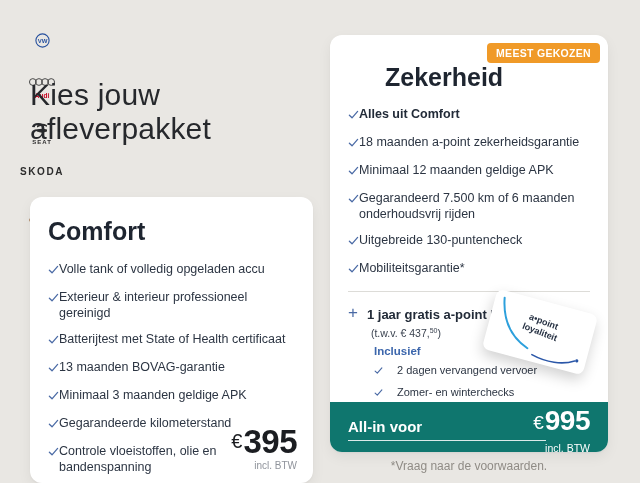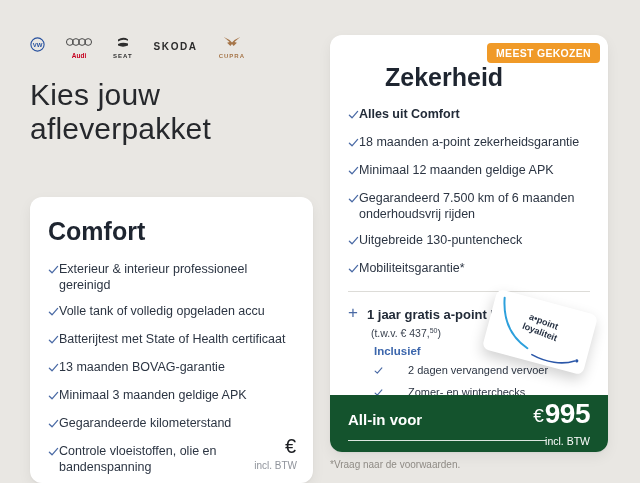--- a/index.html
+++ b/index.html
@@ -1,21 +1,21 @@
 <!DOCTYPE html>
 <html><head>
 <meta charset="utf-8">
 <style>
   html,body{margin:0;padding:0;}
   .stage{
     position:relative;width:640px;height:483px;background:#e9e7e3;
     font-family:"Liberation Sans", sans-serif;color:#2a3340;overflow:hidden;
   }
   
-  .brand-row{position:absolute;left:30px;top:33px;display:flex;align-items:center;gap:21px;}
+  .brand-row{position:absolute;left:20px;top:33px;display:flex;align-items:center;gap:21px;flex-direction:column;}
   .brand{display:flex;flex-direction:column;align-items:center;gap:1px;}
   .brand-sub{font-size:6px;font-weight:700;letter-spacing:1px;color:#2e2e2e;}
   .audi-sub{color:#c5001f;letter-spacing:0;font-size:6.5px;}
   .cupra-sub{color:#a6764a;letter-spacing:1px;}
   .skoda-word{font-size:10px;font-weight:800;letter-spacing:1.6px;color:#2b2b2b;}
   
   .heading{
     position:absolute;left:30px;top:78px;width:262px;margin:0;
     font-size:30px;line-height:1.12;font-weight:500;color:#26282c;letter-spacing:.2px;
   }
@@ -45,43 +45,43 @@
   .badge{position:absolute;top:8px;right:8px;background:#f09a28;color:#ffffff;
     font-size:10.5px;font-weight:700;letter-spacing:.3px;padding:4px 9px;border-radius:4px;}
   .divider{border:none;border-top:1px solid #dddcd8;margin:13px 0 13px 0;}
   .loyalty-row{display:flex;align-items:flex-start;gap:9px;}
   .plus-icon{color:#4a6aa5;font-size:17px;font-weight:500;line-height:1;margin-top:-1px;}
   .loyalty-title{font-size:13px;font-weight:700;color:#222b38;line-height:1.2;}
   .loyalty-value{font-size:10.5px;color:#3b4350;margin-left:4px;white-space:nowrap;}
   .loyalty-value sup{font-size:7px;}
   .inclusief{margin:4px 0 7px 26px;font-size:11.5px;font-weight:700;color:#3c66ac;}
   .sub-checklist{list-style:none;margin:0 0 0 26px;padding:0;}
-  .sub-checklist li{display:flex;align-items:flex-start;gap:25px;margin-bottom:7px;
+  .sub-checklist li{display:flex;align-items:flex-start;gap:14px;margin-bottom:7px;
     font-size:11px;line-height:1.25;color:#2c3543;}
   .sub-checklist .check-icon{margin-top:1px;}
   
   .loyalty-card{position:absolute;left:158px;top:266px;width:104px;height:62px;
     background:#ffffff;border-radius:7px;transform:rotate(15deg);
     box-shadow:0 6px 14px rgba(0,0,0,.18);z-index:3;}
   .loyalty-card-art{position:absolute;left:0;top:0;}
   .loyalty-card-text{position:absolute;left:34px;top:15px;transform:rotate(6deg);
     font-size:9px;font-weight:700;color:#253042;line-height:1.25;text-align:center;}
   
-  .allin-footer{position:absolute;left:0;right:0;bottom:0;height:57px;background:#14532d;
+  .allin-footer{position:absolute;left:0;right:0;bottom:0;height:50px;background:#0f766e;
     border-radius:0 0 12px 12px;z-index:2;}
   .allin-label{position:absolute;left:18px;top:16px;color:#ffffff;font-size:15px;font-weight:700;}
   .allin-line{position:absolute;left:18px;bottom:11px;width:198px;height:1.5px;
     background:rgba(255,255,255,.85);}
   .allin-price{position:absolute;right:18px;top:4px;display:flex;align-items:flex-start;color:#ffffff;}
   .allin-cur{font-size:19px;font-weight:400;margin-top:6px;margin-right:1px;}
   .allin-amt{font-size:28px;font-weight:700;letter-spacing:-.5px;line-height:1.1;}
   .allin-note{position:absolute;right:18px;top:40px;color:#ffffff;font-size:10.5px;font-weight:500;}
   
-  .footnote{position:absolute;left:330px;top:459px;width:278px;text-align:left;
-    font-size:10px;color:#8f8b85;}
+  .footnote{position:absolute;left:330px;top:459px;width:278px;text-align:center;
+    font-size:12px;color:#8f8b85;}
 </style>
 </head>
 <body>
 
 <div class="stage">
 
   <div class="brand-row">
     <div class="brand">
       <span>
         <svg width="15" height="15" viewBox="0 0 15 15">
@@ -125,27 +125,27 @@
 
   <h1 class="heading">Kies jouw afleverpakket</h1>
 
   <div class="card comfort">
     <h2 class="card-title">Comfort</h2>
     <ul class="checklist">
       <li>
         <span class="check-icon"><svg width="11" height="11" viewBox="0 0 12 12">
               <polyline points="1.5,6.8 4.4,9.6 10.5,2.6" fill="none" stroke="#4a6aa5" stroke-width="1.4" stroke-linecap="round" stroke-linejoin="round"></polyline>
             </svg></span>
+        <span>Volle tank of volledig opgeladen accu</span>
+      </li>
+      <li>
+        <span class="check-icon"><svg width="11" height="11" viewBox="0 0 12 12">
+              <polyline points="1.5,6.8 4.4,9.6 10.5,2.6" fill="none" stroke="#4a6aa5" stroke-width="1.4" stroke-linecap="round" stroke-linejoin="round"></polyline>
+            </svg></span>
         <span>Exterieur &amp; interieur professioneel gereinigd</span>
-      </li>
-      <li>
-        <span class="check-icon"><svg width="11" height="11" viewBox="0 0 12 12">
-              <polyline points="1.5,6.8 4.4,9.6 10.5,2.6" fill="none" stroke="#4a6aa5" stroke-width="1.4" stroke-linecap="round" stroke-linejoin="round"></polyline>
-            </svg></span>
-        <span>Volle tank of volledig opgeladen accu</span>
       </li>
       <li>
         <span class="check-icon"><svg width="11" height="11" viewBox="0 0 12 12">
               <polyline points="1.5,6.8 4.4,9.6 10.5,2.6" fill="none" stroke="#4a6aa5" stroke-width="1.4" stroke-linecap="round" stroke-linejoin="round"></polyline>
             </svg></span>
         <span>Batterijtest met State of Health certificaat</span>
       </li>
       <li>
         <span class="check-icon"><svg width="11" height="11" viewBox="0 0 12 12">
               <polyline points="1.5,6.8 4.4,9.6 10.5,2.6" fill="none" stroke="#4a6aa5" stroke-width="1.4" stroke-linecap="round" stroke-linejoin="round"></polyline>
@@ -167,20 +167,21 @@
       <li>
         <span class="check-icon"><svg width="11" height="11" viewBox="0 0 12 12">
               <polyline points="1.5,6.8 4.4,9.6 10.5,2.6" fill="none" stroke="#4a6aa5" stroke-width="1.4" stroke-linecap="round" stroke-linejoin="round"></polyline>
             </svg></span>
         <span>Controle vloeistoffen, olie en bandenspanning</span>
       </li>
     </ul>
     <div class="price-block">
       <div class="price-line">
         <span class="price-cur">€</span>
+        <span class="price-amt">395</span>
       </div>
       <div class="price-note">incl. BTW</div>
     </div>
   </div>
 
   <div class="card zekerheid">
     <span class="badge">MEEST GEKOZEN</span>
     <h2 class="card-title">Zekerheid</h2>
     <ul class="checklist">
       <li class="bold">

